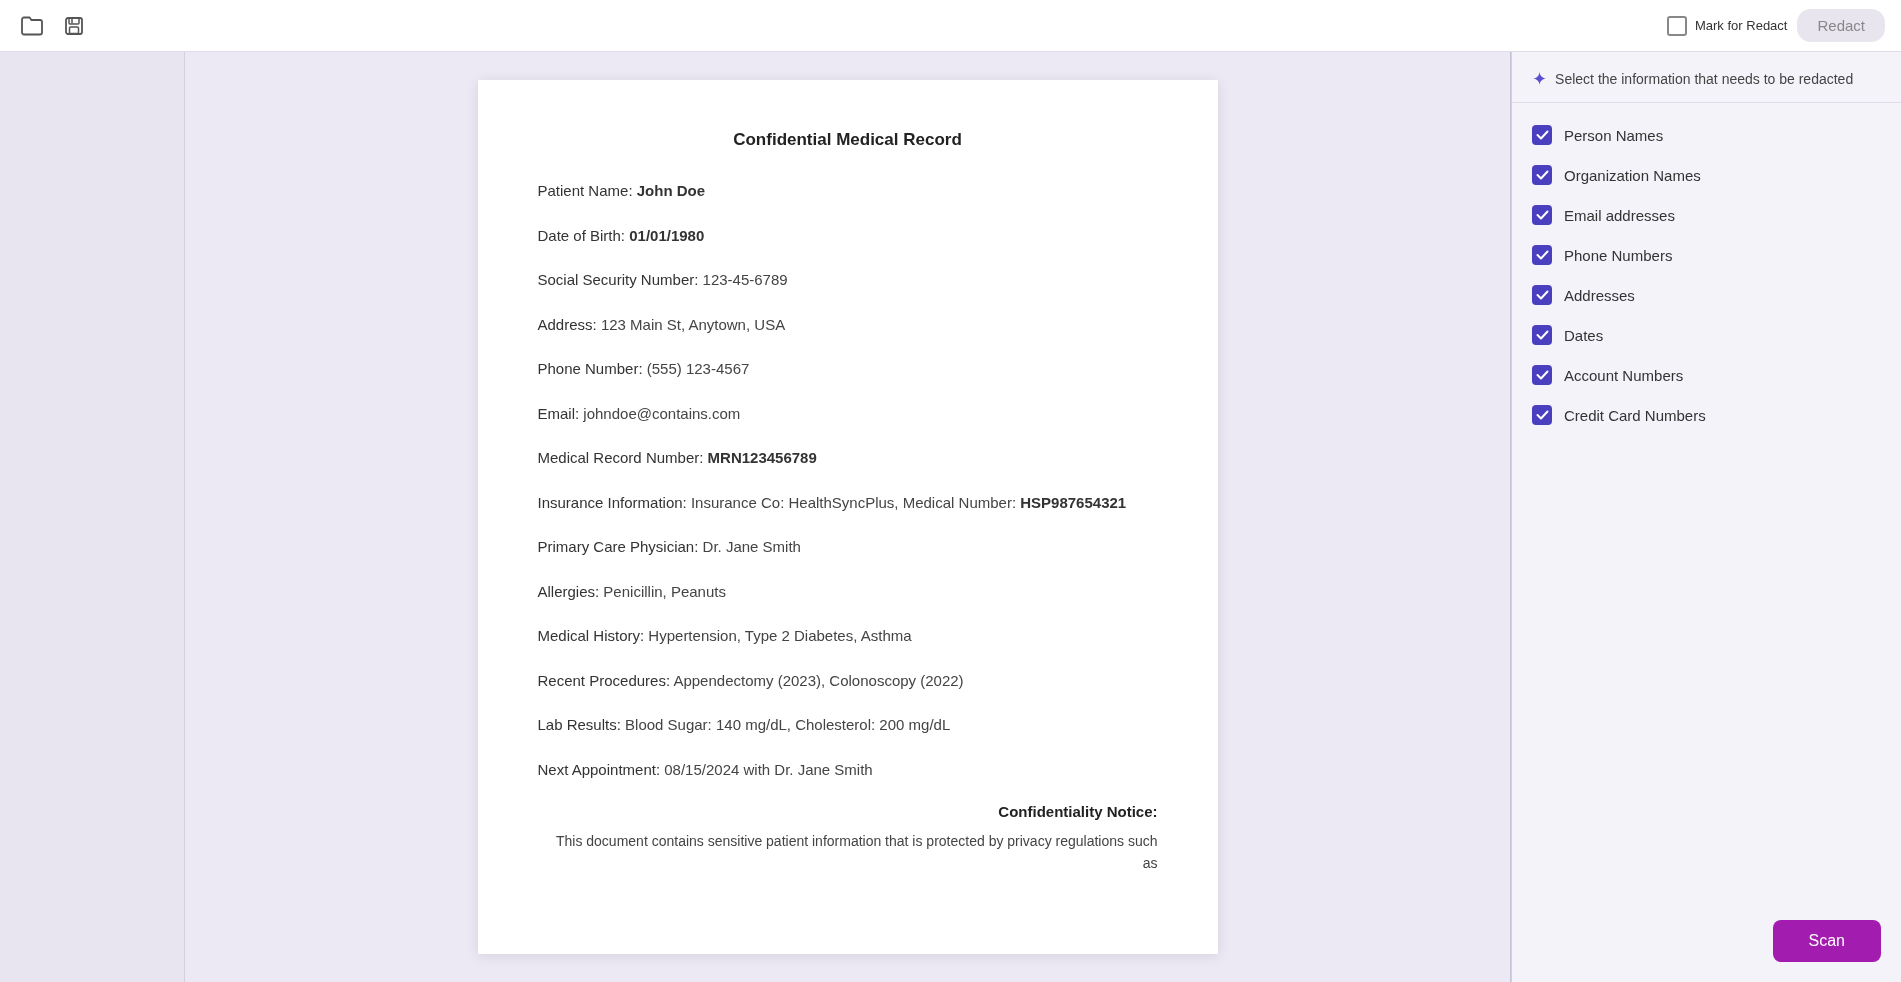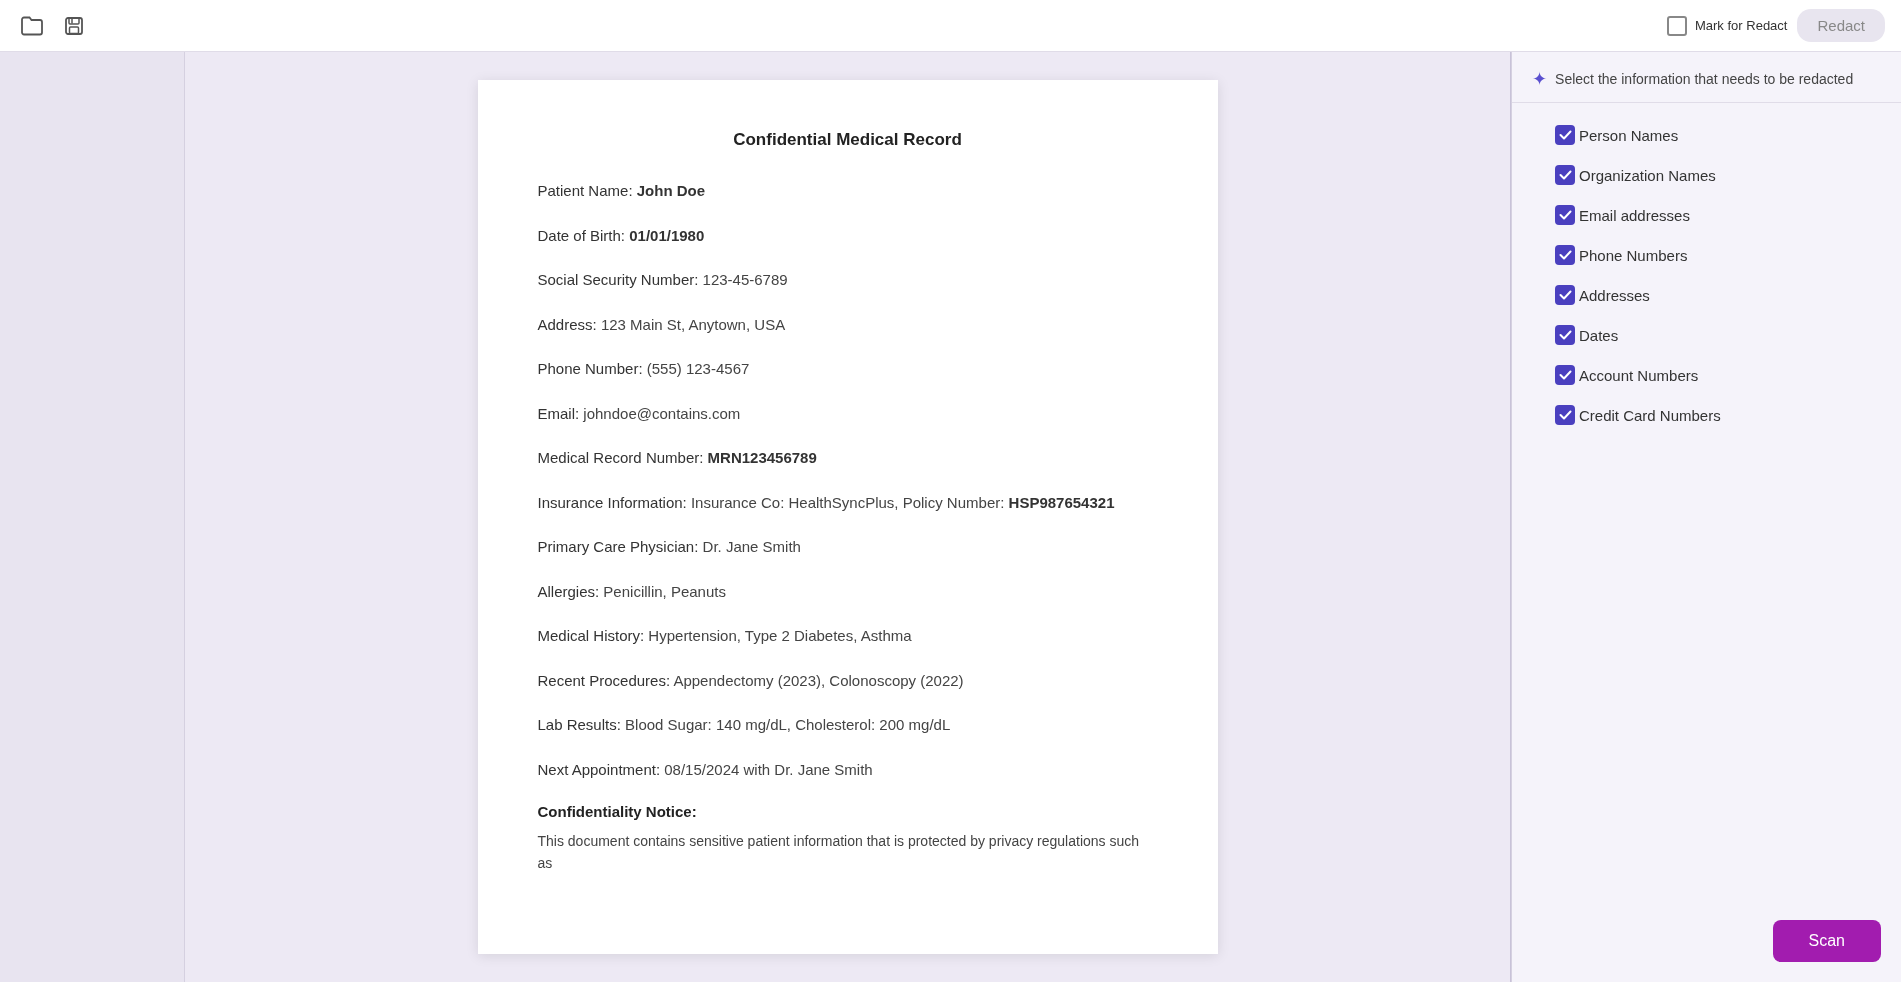--- a/index.html
+++ b/index.html
@@ -162,24 +162,23 @@
       color: #444;
       font-weight: 400;
     }
     .checklist {
       padding: 12px 0;
       flex: 1;
     }
     .checklist-item {
       display: flex;
       align-items: center;
-      gap: 4px;
+      gap: 12px;
       padding: 10px 20px;
       cursor: pointer;
-      margin-left: 23px;
     }
     .check-box {
       width: 20px;
       height: 20px;
       border-radius: 4px;
       background: #4a3fbf;
       display: flex;
       align-items: center;
       justify-content: center;
       flex-shrink: 0;
@@ -270,21 +269,21 @@
 
       <div class="doc-field">
         <span class="label">Email: </span><span class="value-normal">johndoe@contains.com</span>
       </div>
 
       <div class="doc-field">
         <span class="label">Medical Record Number: </span><span class="value">MRN123456789</span>
       </div>
 
       <div class="doc-field">
-        <span class="label">Insurance Information: </span><span class="value-normal">Insurance Co: HealthSyncPlus, Policy Number: </span><span class="value">HSP987654321</span>
+        <span class="label">Insurance Information: </span><span class="value-normal">Insurance Co: HealthSyncPlus, Medical Number: </span><span class="value">HSP987654321</span>
       </div>
 
       <div class="doc-field">
         <span class="label">Primary Care Physician: </span><span class="value-normal">Dr. Jane Smith</span>
       </div>
 
       <div class="doc-field">
         <span class="label">Allergies: </span><span class="value-normal">Penicillin, Peanuts</span>
       </div>
 
@@ -298,21 +297,21 @@
       </div>
 
       <div class="doc-field">
         <span class="label">Lab Results: </span><span class="value-normal">Blood Sugar: 140 mg/dL, Cholesterol: 200 mg/dL</span>
       </div>
 
       <div class="doc-field">
         <span class="label">Next Appointment: </span><span class="value-normal">08/15/2024 with Dr. Jane Smith</span>
       </div>
 
-      <div style="margin-top: 16px;">
+      <div style="margin-top: 16px; text-align: right;">
         <div class="confidentiality-title">Confidentiality Notice:</div>
         <div class="confidentiality-text">This document contains sensitive patient information that is protected by privacy regulations such as</div>
       </div>
     </div>
   </div>
 
   <div class="divider-line"></div>
 
   <div class="right-panel">
     <div class="panel-header">

